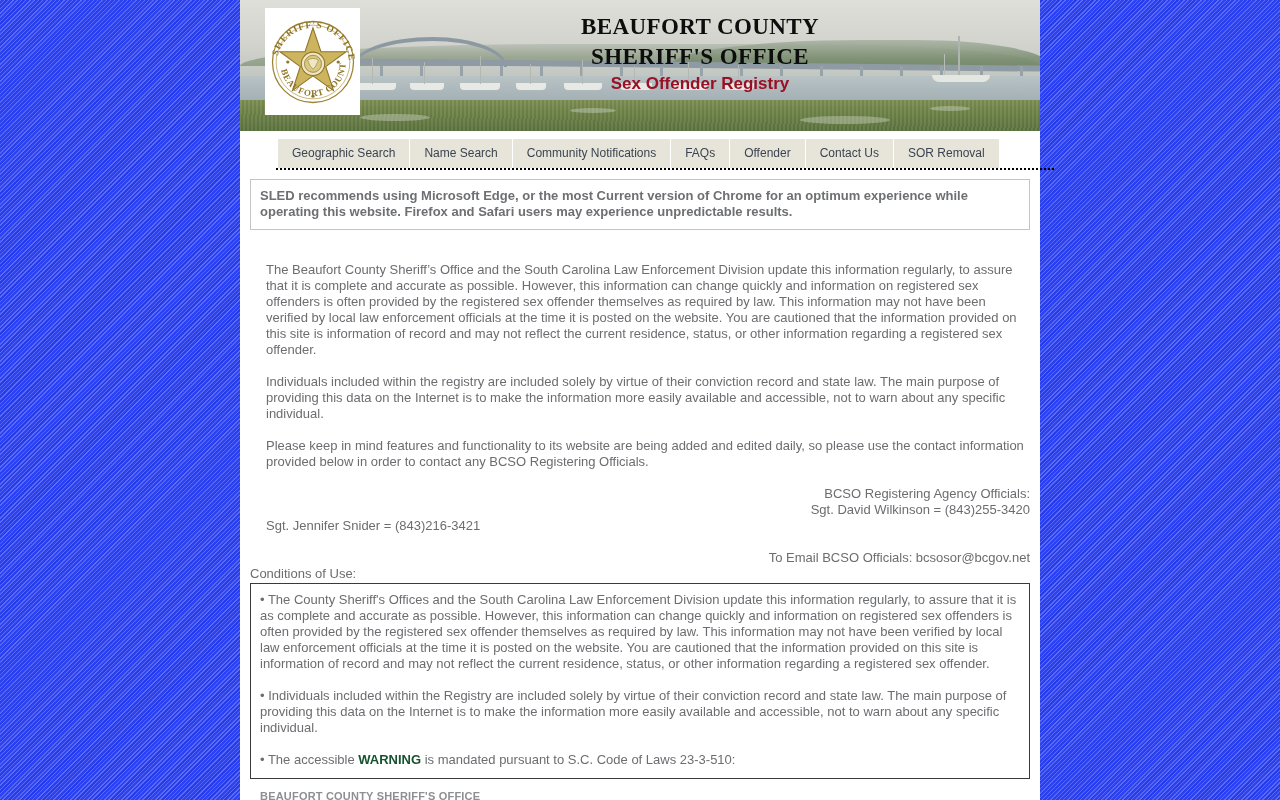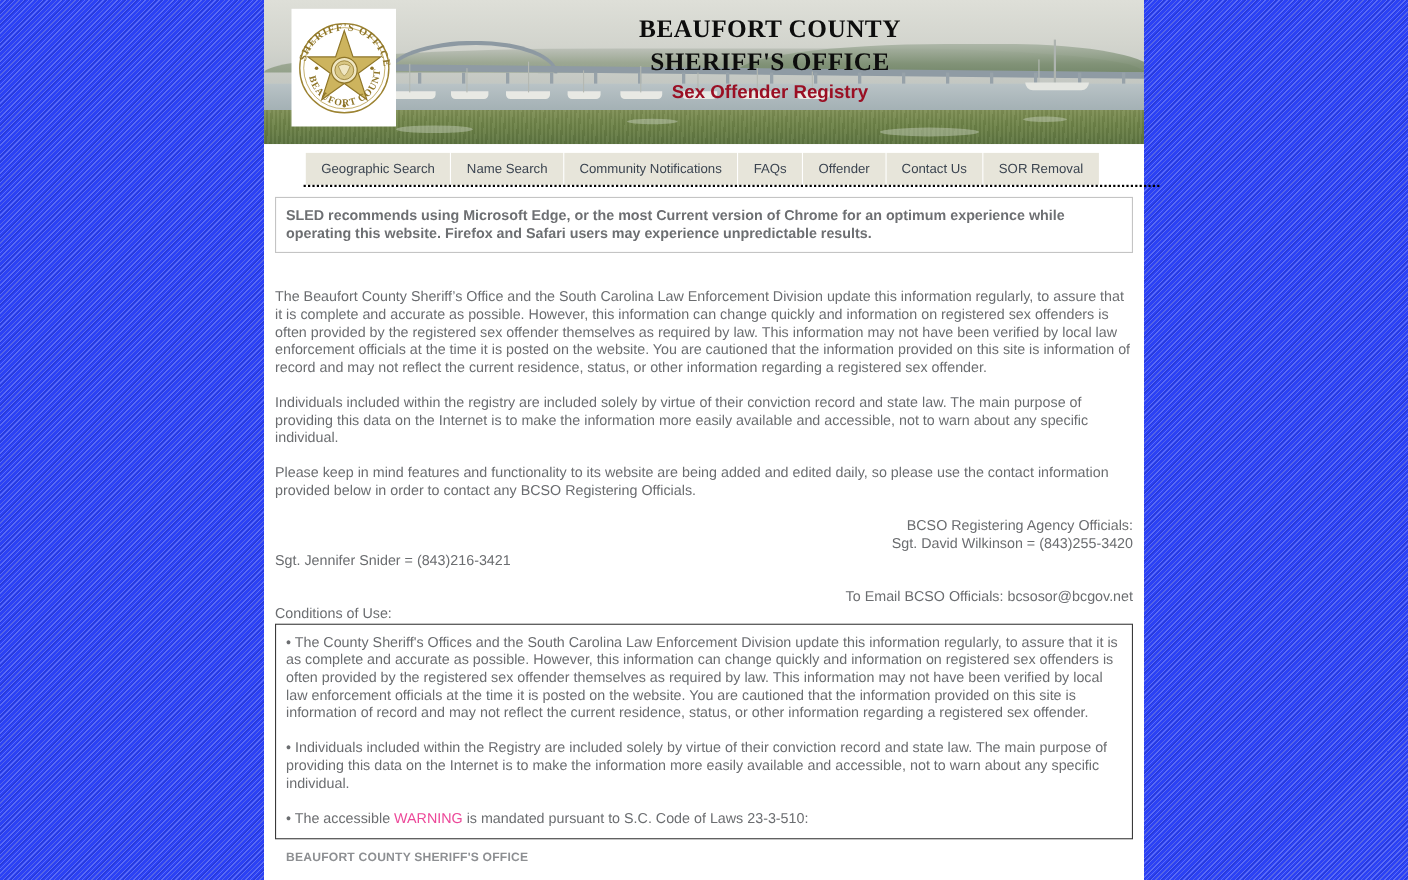--- a/index.html
+++ b/index.html
@@ -158,21 +158,21 @@
     margin: 6px 0 0 0;
     border: 1px solid #c4c4c4;
     padding: 8px 9px 9px;
     color: #6d6f72;
     font-weight: bold;
     font-size: 13px;
     line-height: 16px;
   }
 
   .bodytext { color: #6b6d70; font-size: 13px; line-height: 16px; }
-  .bodytext p { margin: 0 0 16px 0; }
+  .bodytext p { margin: 0 0 16px 16px; }
   .bodytext p.tight { margin-bottom: 0; text-align: right; }
 
   .contact-line { margin: 0; }
 
   .cou-label { color:#6b6d70; font-size:13px; line-height:16px; margin:0; }
 
   .cou-box {
     border: 1px solid #3a3a3a;
     height: 196px;
     overflow: hidden;
@@ -180,21 +180,21 @@
     margin-top: 1px;
     background: #ffffff;
   }
   .cou-box p {
     margin: 0 0 16px 0;
     color: #6b6d70;
     font-size: 13px;
     line-height: 16px;
   }
   .cou-box p:last-child { margin-bottom: 0; }
-  .warn { color: #ec4899; font-weight: normal; }
+  .warn { color: #14532d; font-weight: bold; }
 
   .footer {
     padding: 10px 10px 0;
     color: #8d8f92;
     font-size: 11px;
     line-height: 14px;
     font-weight: bold;
     letter-spacing: .2px;
   }
 </style>

